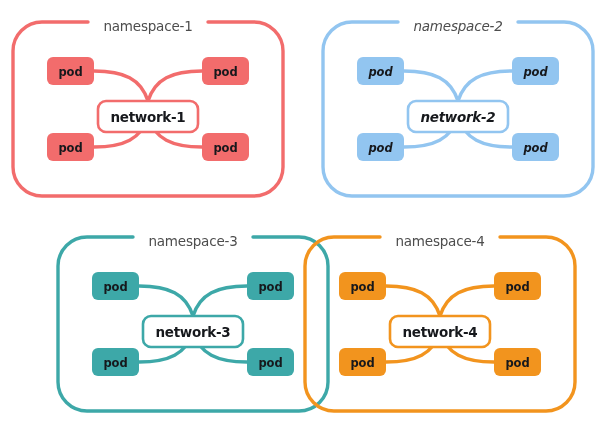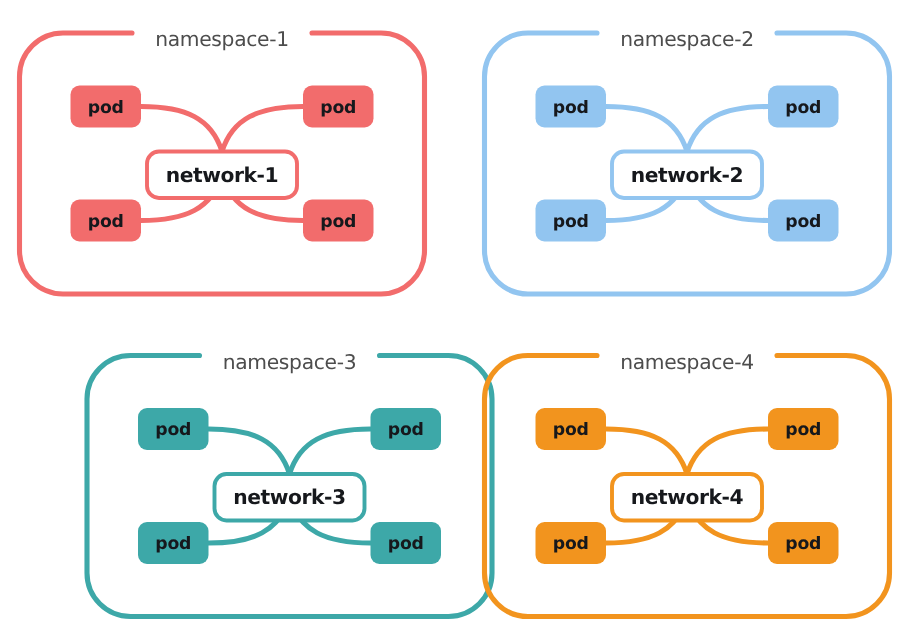--- a/index.html
+++ b/index.html
@@ -94,21 +94,21 @@
         <text class="pod-label" x="225.5" y="148" text-anchor="middle" dominant-baseline="middle">pod</text>
       </g>
 
       <g>
         <rect class="net-box" x="98" y="101" width="100" height="31" rx="8" stroke="#F26C6C" stroke-width="2.6"></rect>
         <text class="net-label" x="148" y="117.5" text-anchor="middle" dominant-baseline="middle">network-1</text>
       </g>
     </svg>
   </div>
 
-  <div class="panel" style="left:310px; top:0px;">
+  <div class="panel" style="left:310px; top:0px;font-style:italic;">
     <svg viewBox="0 0 286 200" xmlns="http://www.w3.org/2000/svg">
       <path class="frame" d="M 88 22 L 42 22 A 29 29 0 0 0 13 51 L 13 167 A 29 29 0 0 0 42 196 L 254 196 A 29 29 0 0 0 283 167 L 283 51 A 29 29 0 0 0 254 22 L 208 22" stroke="#92C5F0" stroke-width="3.4"></path>
       <text class="ns-label" x="148" y="27" text-anchor="middle" dominant-baseline="middle">namespace-2</text>
 
       <path class="link" d="M 94 71 C 124 71 141 79 148 101" stroke="#92C5F0" stroke-width="3.4"></path>
       <path class="link" d="M 202 71 C 172 71 155 79 148 101" stroke="#92C5F0" stroke-width="3.4"></path>
       <path class="link" d="M 94 147 C 124 147 141 139 148 117" stroke="#92C5F0" stroke-width="3.4"></path>
       <path class="link" d="M 202 147 C 172 147 155 139 148 117" stroke="#92C5F0" stroke-width="3.4"></path>
 
       <g>
@@ -162,21 +162,21 @@
         <text class="pod-label" x="225.5" y="148" text-anchor="middle" dominant-baseline="middle">pod</text>
       </g>
 
       <g>
         <rect class="net-box" x="98" y="101" width="100" height="31" rx="8" stroke="#3DA8A8" stroke-width="2.6"></rect>
         <text class="net-label" x="148" y="117.5" text-anchor="middle" dominant-baseline="middle">network-3</text>
       </g>
     </svg>
   </div>
 
-  <div class="panel" style="left:310px; top:215px;">
+  <div class="panel" style="left:292px; top:215px;">
     <svg viewBox="0 0 286 200" xmlns="http://www.w3.org/2000/svg">
       <path class="frame" d="M 88 22 L 42 22 A 29 29 0 0 0 13 51 L 13 167 A 29 29 0 0 0 42 196 L 254 196 A 29 29 0 0 0 283 167 L 283 51 A 29 29 0 0 0 254 22 L 208 22" stroke="#F2941E" stroke-width="3.4"></path>
       <text class="ns-label" x="148" y="27" text-anchor="middle" dominant-baseline="middle">namespace-4</text>
 
       <path class="link" d="M 94 71 C 124 71 141 79 148 101" stroke="#F2941E" stroke-width="3.4"></path>
       <path class="link" d="M 202 71 C 172 71 155 79 148 101" stroke="#F2941E" stroke-width="3.4"></path>
       <path class="link" d="M 94 147 C 124 147 141 139 148 117" stroke="#F2941E" stroke-width="3.4"></path>
       <path class="link" d="M 202 147 C 172 147 155 139 148 117" stroke="#F2941E" stroke-width="3.4"></path>
 
       <g>

